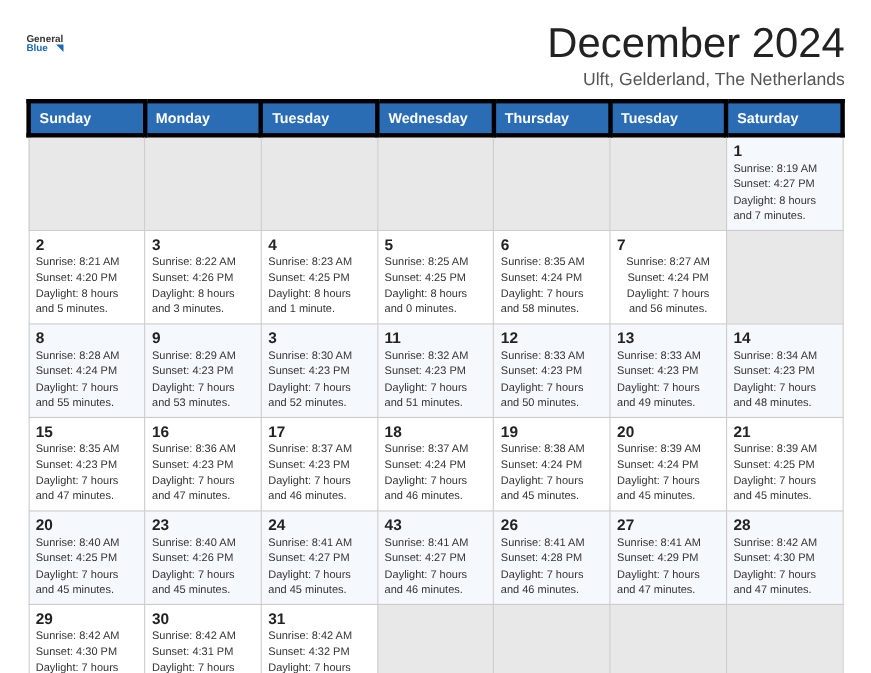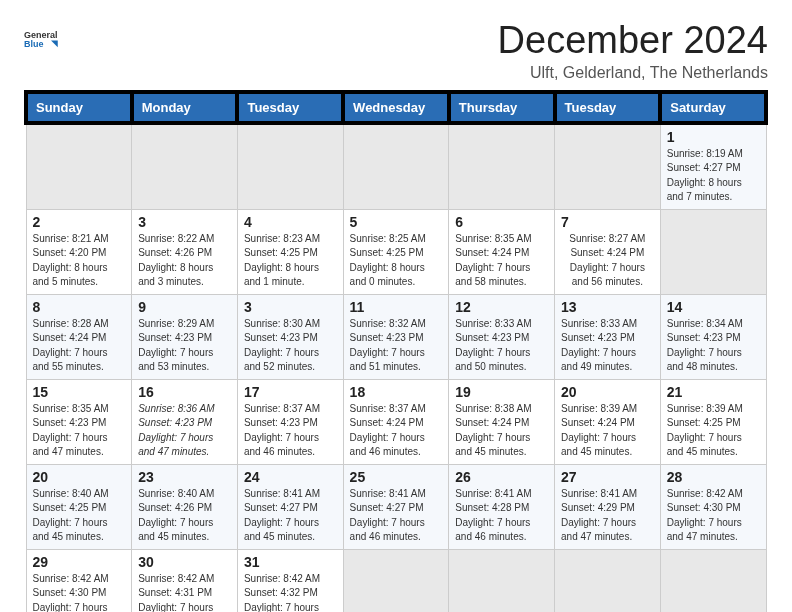--- a/index.html
+++ b/index.html
@@ -212,21 +212,21 @@
       </tr>
       <tr>
         <td>
           <span class="day-number">15</span>
           <div class="cell-text" style="white-space: pre-line;">Sunrise: 8:35 AM
 Sunset: 4:23 PM
 Daylight: 7 hours and 47 minutes.</div>
         </td>
         <td>
           <span class="day-number">16</span>
-          <div class="cell-text" style="white-space: pre-line; font-style: italic;">Sunrise: 8:36 AM
+          <div class="cell-text" style="white-space: pre-line;">Sunrise: 8:36 AM
 Sunset: 4:23 PM
 Daylight: 7 hours and 47 minutes.</div>
         </td>
         <td>
           <span class="day-number">17</span>
           <div class="cell-text" style="white-space: pre-line;">Sunrise: 8:37 AM
 Sunset: 4:23 PM
 Daylight: 7 hours and 46 minutes.</div>
         </td>
         <td>
@@ -267,21 +267,21 @@
 Sunset: 4:26 PM
 Daylight: 7 hours and 45 minutes.</div>
         </td>
         <td>
           <span class="day-number">24</span>
           <div class="cell-text" style="white-space: pre-line;">Sunrise: 8:41 AM
 Sunset: 4:27 PM
 Daylight: 7 hours and 45 minutes.</div>
         </td>
         <td>
-          <span class="day-number">25</span>
+          <span class="day-number">43</span>
           <div class="cell-text" style="white-space: pre-line;">Sunrise: 8:41 AM
 Sunset: 4:27 PM
 Daylight: 7 hours and 46 minutes.</div>
         </td>
         <td>
           <span class="day-number">26</span>
           <div class="cell-text" style="white-space: pre-line;">Sunrise: 8:41 AM
 Sunset: 4:28 PM
 Daylight: 7 hours and 46 minutes.</div>
         </td>

